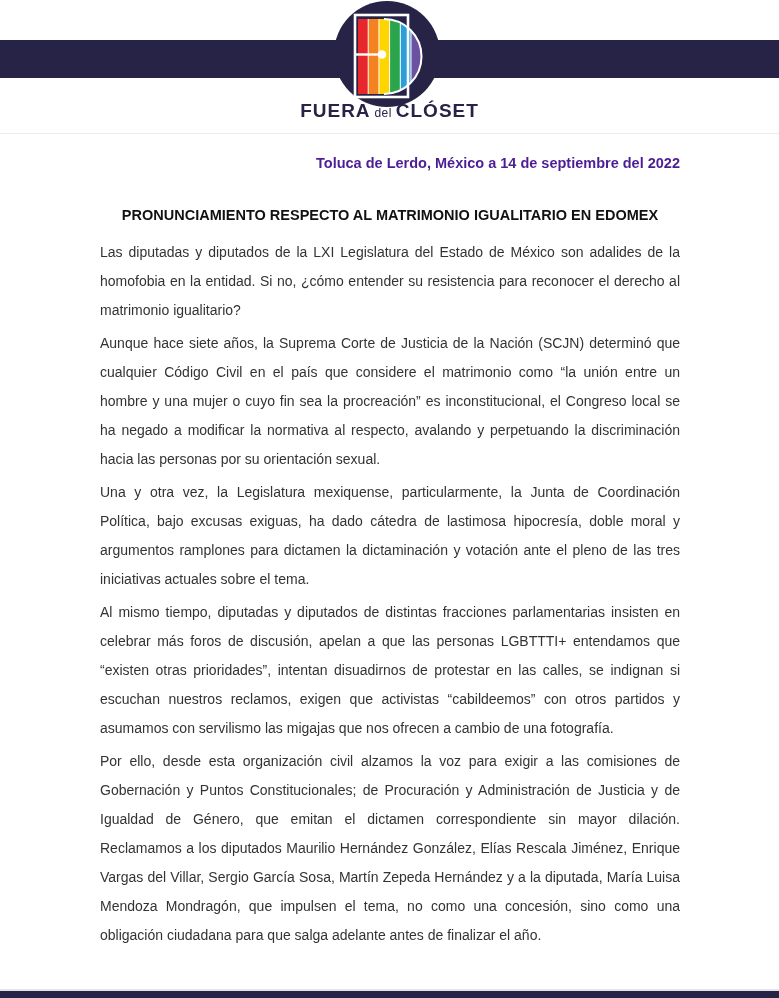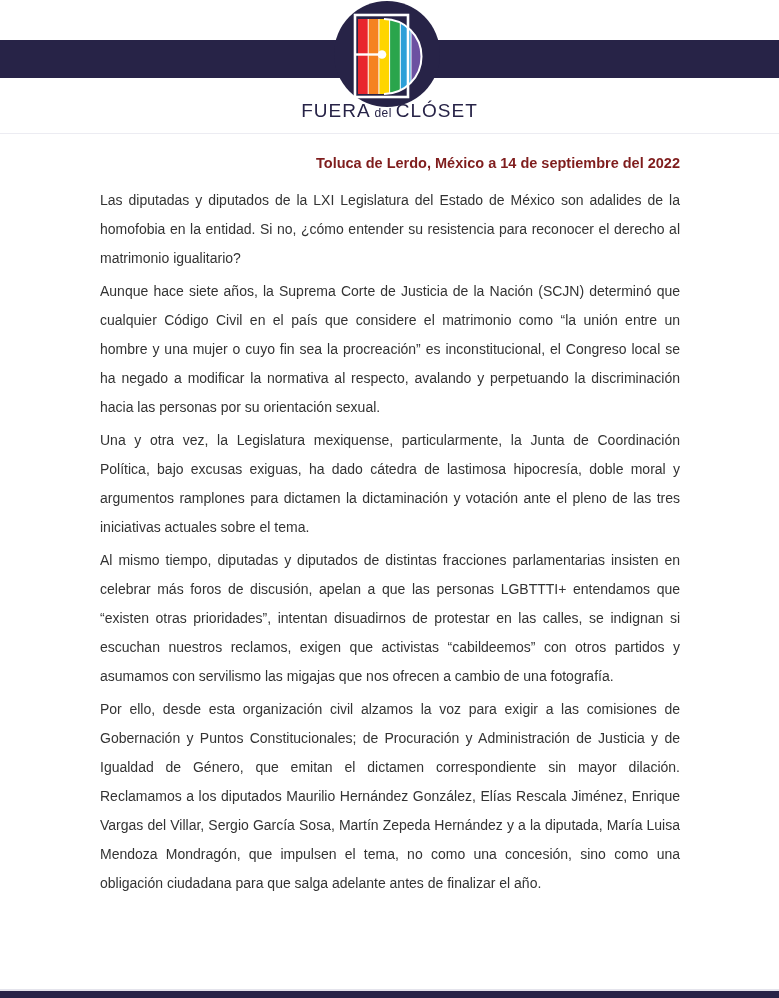--- a/index.html
+++ b/index.html
@@ -26,42 +26,42 @@
   }
   .wordmark {
     position: absolute;
     left: 0; top: 100px;
     width: 100%;
     text-align: center;
     color: var(--navy);
     letter-spacing: 1px;
     white-space: nowrap;
   }
-  .wordmark .big   { font-size: 19px; font-weight: 400; }
+  .wordmark .big   { font-size: 19px; font-weight: 700; }
   .wordmark .small { font-size: 12px; font-weight: 400; letter-spacing: 0.5px; }
   .header-rule {
     position: absolute;
     left: 0; top: 133px;
     width: 100%; height: 0;
     border-top: 1px solid #ececf2;
   }
   
   .content {
     position: relative;
     margin: 0 99px 0 100px;
     width: 580px;
     color: #333;
   }
   .date-line {
     margin-top: 20px;
     text-align: right;
     font-weight: 700;
     font-size: 14.5px;
     line-height: 20px;
-    color: #7f1d1d;
+    color: #4c1d95;
   }
   .doc-title {
     margin-top: 32px;
     text-align: center;
     font-weight: 700;
     font-size: 14.5px;
     line-height: 20px;
     color: #111;
   }
   .paragraphs { margin-top: 13px; }
@@ -120,20 +120,21 @@
       <circle cx="58" cy="54.5" r="4.3" fill="#ffffff"></circle>
     </svg>
 
     <div class="wordmark"><span class="big">FUERA</span><span class="small">&nbsp;</span><span class="small">del</span><span class="small">&nbsp;</span><span class="big">CLÓSET</span></div>
 
     <div class="header-rule"></div>
   </div>
 
   <div class="content">
     <div class="date-line">Toluca de Lerdo, México a 14 de septiembre del 2022</div>
+    <div class="doc-title">PRONUNCIAMIENTO RESPECTO AL MATRIMONIO IGUALITARIO EN EDOMEX</div>
     <div class="paragraphs">
       <p>Las diputadas y diputados de la LXI Legislatura del Estado de México son adalides de la homofobia en la entidad. Si no, ¿cómo entender su resistencia para reconocer el derecho al matrimonio igualitario?</p>
       <p>Aunque hace siete años, la Suprema Corte de Justicia de la Nación (SCJN) determinó que cualquier Código Civil en el país que considere el matrimonio como “la unión entre un hombre y una mujer o cuyo fin sea la procreación” es inconstitucional, el Congreso local se ha negado a modificar la normativa al respecto, avalando y perpetuando la discriminación hacia las personas por su orientación sexual.</p>
       <p>Una y otra vez, la Legislatura mexiquense, particularmente, la Junta de Coordinación Política, bajo excusas exiguas, ha dado cátedra de lastimosa hipocresía, doble moral y argumentos ramplones para dictamen la dictaminación y votación ante el pleno de las tres iniciativas actuales sobre el tema.</p>
       <p>Al mismo tiempo, diputadas y diputados de distintas fracciones parlamentarias insisten en celebrar más foros de discusión, apelan a que las personas LGBTTTI+ entendamos que “existen otras prioridades”, intentan disuadirnos de protestar en las calles, se indignan si escuchan nuestros reclamos, exigen que activistas “cabildeemos” con otros partidos y asumamos con servilismo las migajas que nos ofrecen a cambio de una fotografía.</p>
       <p>Por ello, desde esta organización civil alzamos la voz para exigir a las comisiones de Gobernación y Puntos Constitucionales; de Procuración y Administración de Justicia y de Igualdad de Género, que emitan el dictamen correspondiente sin mayor dilación. Reclamamos a los diputados Maurilio Hernández González, Elías Rescala Jiménez, Enrique Vargas del Villar, Sergio García Sosa, Martín Zepeda Hernández y a la diputada, María Luisa Mendoza Mondragón, que impulsen el tema, no como una concesión, sino como una obligación ciudadana para que salga adelante antes de finalizar el año.</p>
     </div>
   </div>
 
   <div class="footer-strip"></div>

